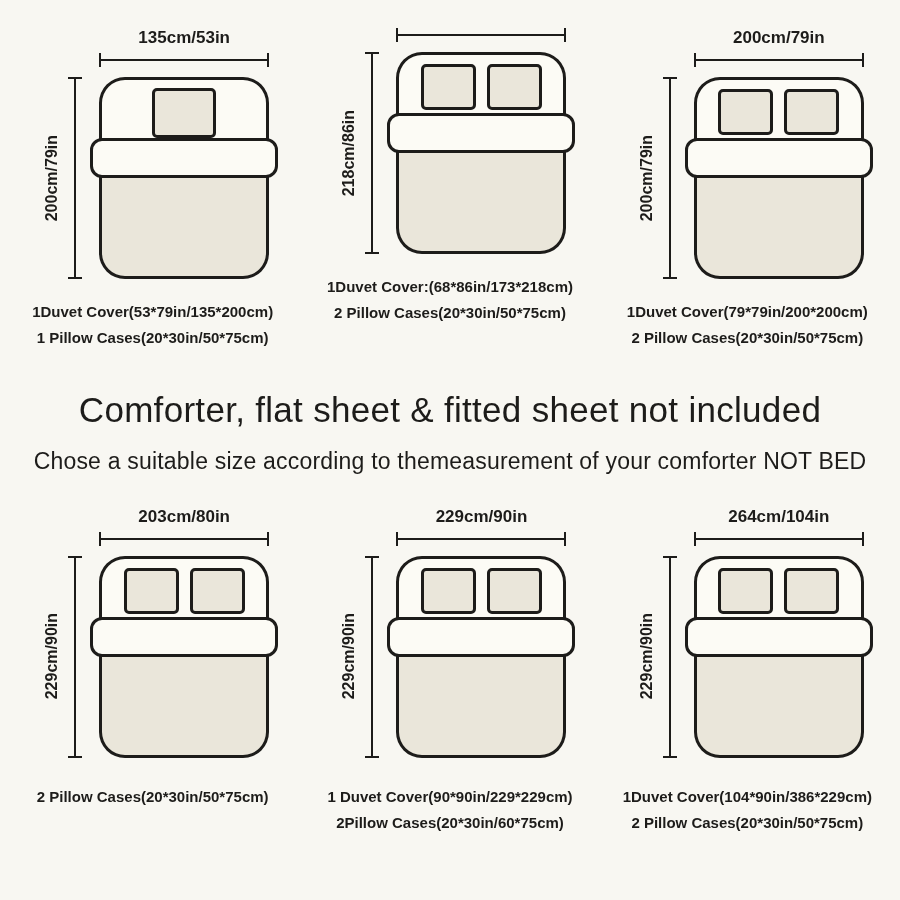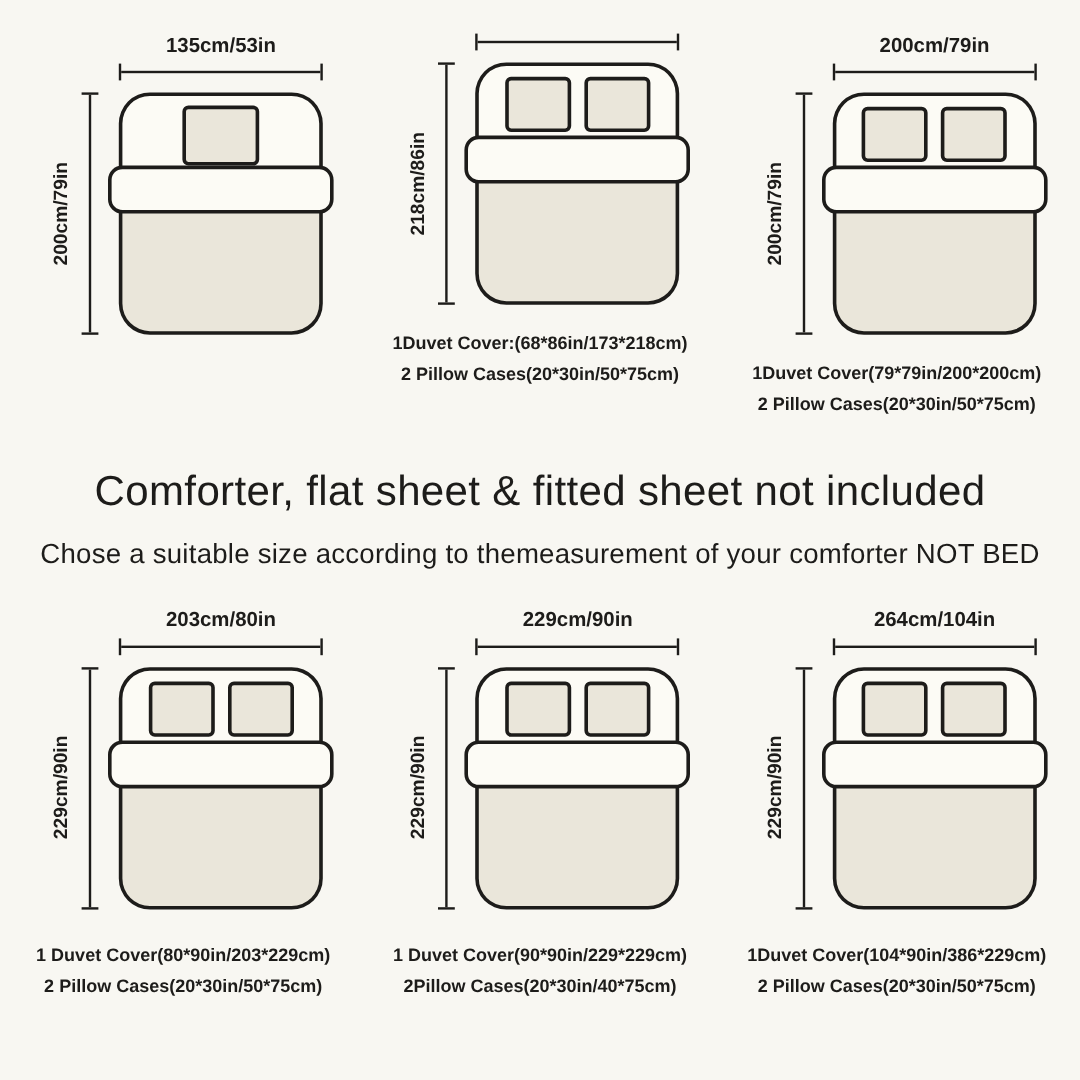--- a/index.html
+++ b/index.html
@@ -100,20 +100,24 @@
           <span class="v-dim-line"></span>
         </div>
         <div class="bed">
           <div class="bed-top">
             <div class="pillow pillow-single"></div>
           </div>
           <div class="bed-band"></div>
           <div class="bed-duvet"></div>
         </div>
       </div>
+      <div class="caption">
+        <div>1Duvet Cover(53*79in/135*200cm)</div>
+        <div>1 Pillow Cases(20*30in/50*75cm)</div>
+      </div>
     </div>
 
     <div class="panel">
       <div class="dim-grid">
         <div class="h-dim-line"></div>
         <div class="v-dim">
           <span class="v-label">218cm/86in</span>
           <span class="v-dim-line"></span>
         </div>
         <div class="bed">
@@ -174,21 +178,20 @@
         <div class="bed">
           <div class="bed-top">
             <div class="pillow"></div>
             <div class="pillow"></div>
           </div>
           <div class="bed-band"></div>
           <div class="bed-duvet"></div>
         </div>
       </div>
       <div class="caption">
-        <div>1 Duvet Cover(80*90in/203*229cm)</div>
         <div>2 Pillow Cases(20*30in/50*75cm)</div>
       </div>
     </div>
 
     <div class="panel">
       <div class="dim-grid">
         <div class="w-label">229cm/90in</div>
         <div class="h-dim-line"></div>
         <div class="v-dim">
           <span class="v-label">229cm/90in</span>
@@ -198,21 +201,21 @@
           <div class="bed-top">
             <div class="pillow"></div>
             <div class="pillow"></div>
           </div>
           <div class="bed-band"></div>
           <div class="bed-duvet"></div>
         </div>
       </div>
       <div class="caption">
         <div>1 Duvet Cover(90*90in/229*229cm)</div>
-        <div>2Pillow Cases(20*30in/40*75cm)</div>
+        <div>2Pillow Cases(20*30in/60*75cm)</div>
       </div>
     </div>
 
     <div class="panel">
       <div class="dim-grid">
         <div class="w-label">264cm/104in</div>
         <div class="h-dim-line"></div>
         <div class="v-dim">
           <span class="v-label">229cm/90in</span>
           <span class="v-dim-line"></span>

